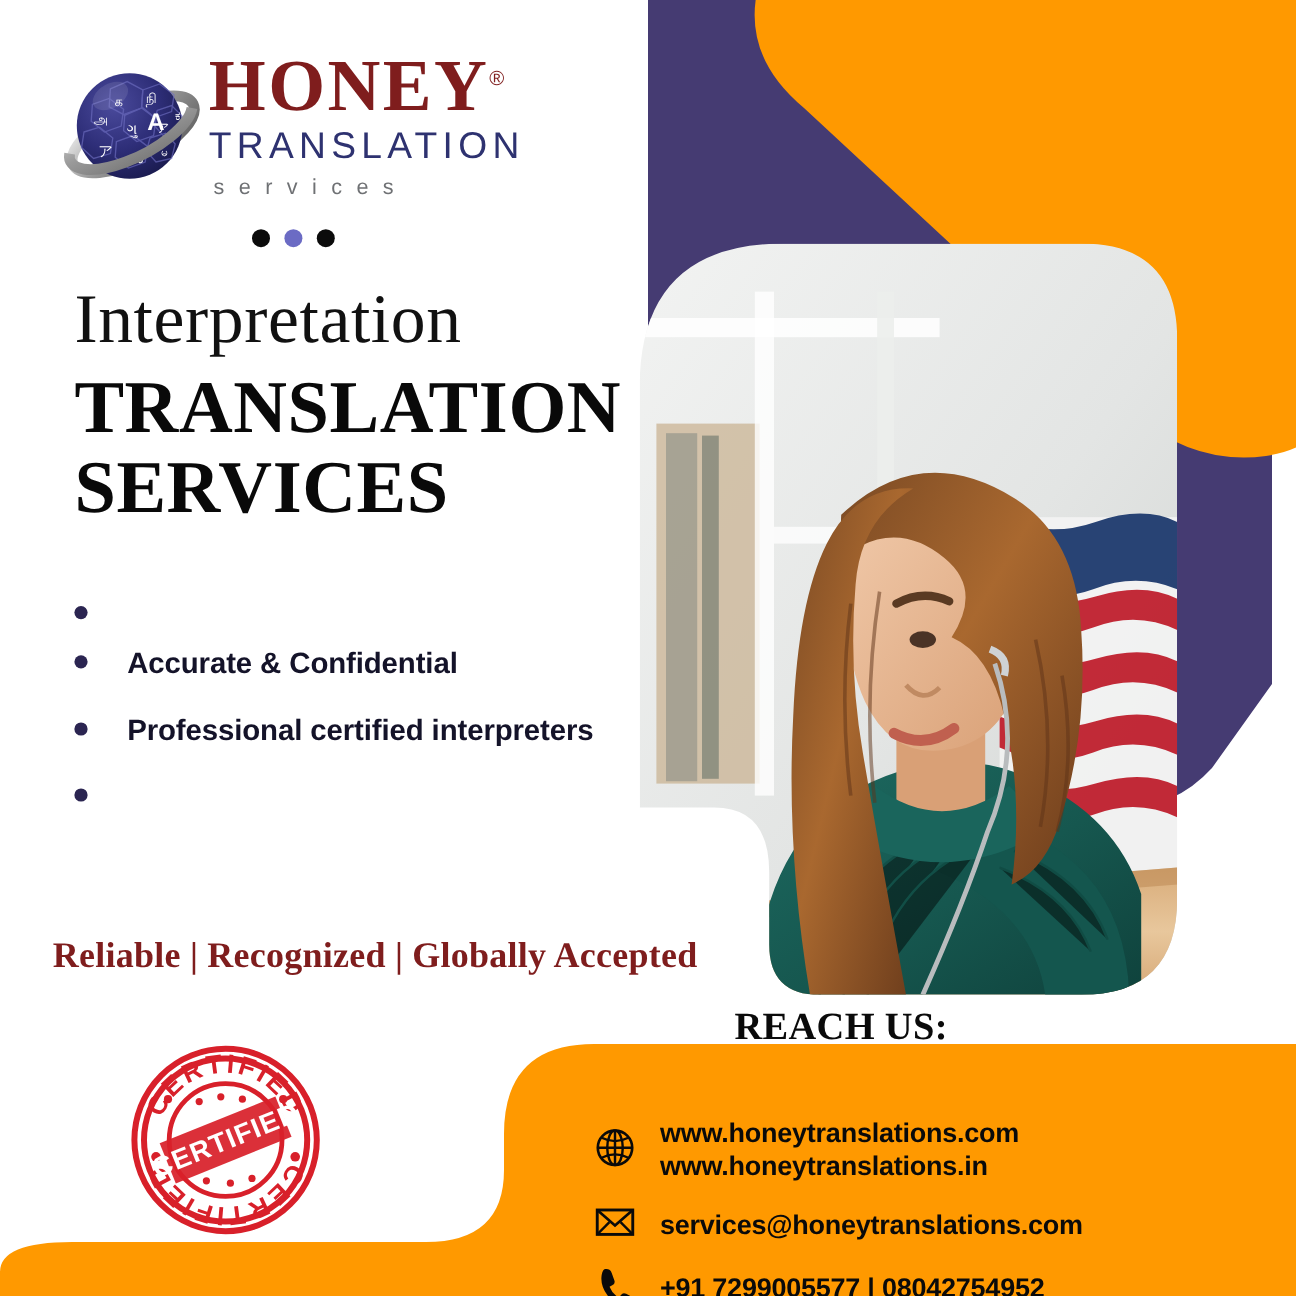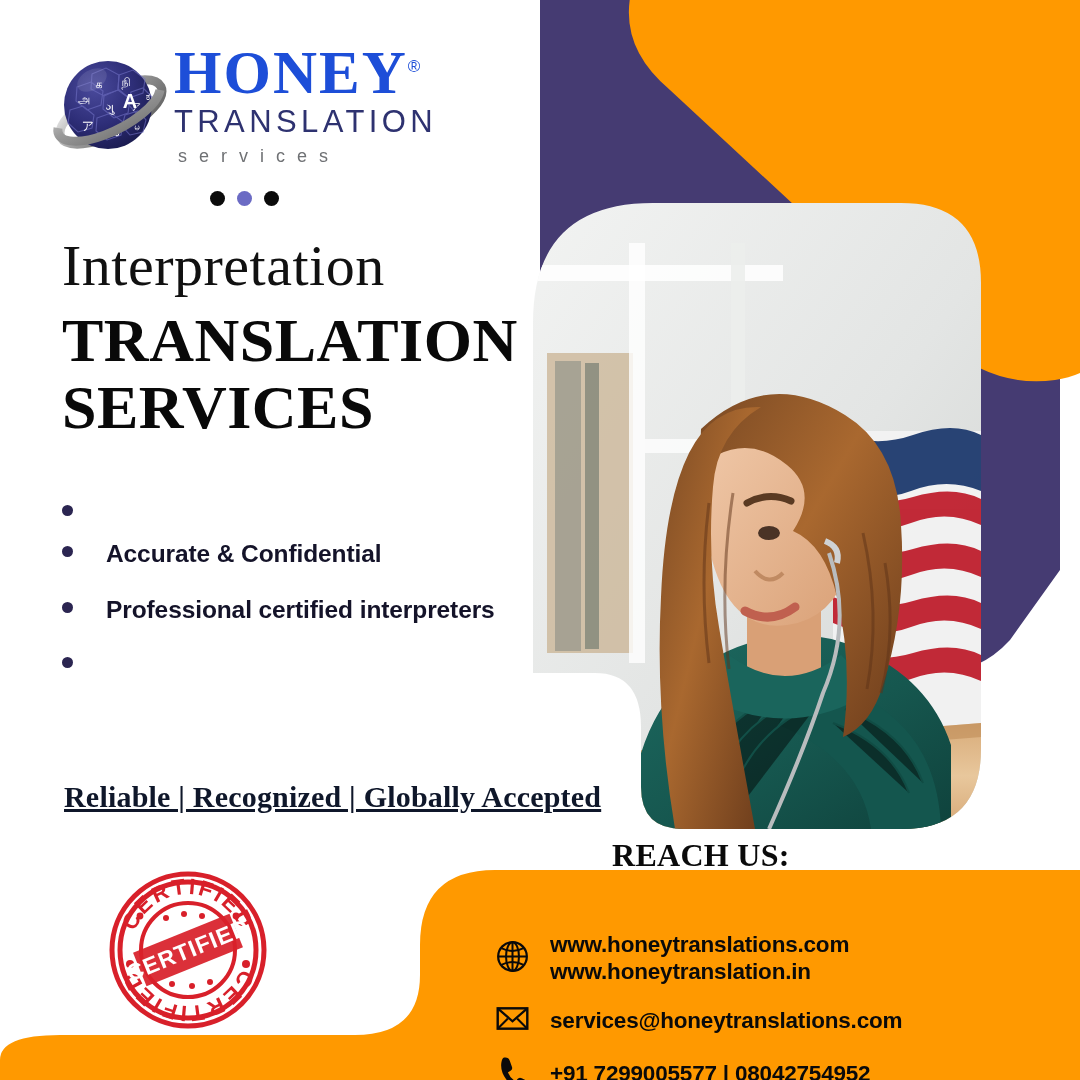--- a/index.html
+++ b/index.html
@@ -74,21 +74,21 @@
     position: absolute;
     left: 122px;
     top: 0px;
     width: 300px;
   }
   #logo-honey {
     font-family: "Liberation Serif", serif;
     font-size: 61px;
     font-weight: 700;
     letter-spacing: 2px;
-    color: #1d4ed8;
+    color: #7f1d1d;
     line-height: 1;
     margin: 0;
     white-space: nowrap;
   }
   #logo-reg {
     font-size: 17px;
     vertical-align: super;
     letter-spacing: 0;
     font-weight: 400;
     font-family: "Liberation Sans", sans-serif;
@@ -181,29 +181,28 @@
     font-family: "Liberation Sans", sans-serif;
     font-size: 24.5px;
     font-weight: 700;
     color: #141329;
     line-height: 1.45;
     letter-spacing: -0.1px;
   }
 
   #tagline {
     position: absolute;
-    left: 64px;
+    left: 44px;
     top: 780px;
     font-family: "Liberation Serif", serif;
     font-size: 30px;
     font-weight: 700;
-    color: #0f172a;
+    color: #7f1d1d;
     letter-spacing: 0.2px;
     white-space: nowrap;
-    text-decoration: underline;
   }
 
   
   #certified-stamp {
     position: absolute;
     left: 106px;
     top: 868px;
     width: 164px;
     height: 164px;
   }
@@ -547,21 +546,21 @@
           <circle cx="20" cy="20" r="15.5" fill="none" stroke="#0a0a0a" stroke-width="2.4"></circle>
           <ellipse cx="20" cy="20" rx="7" ry="15.5" fill="none" stroke="#0a0a0a" stroke-width="2.2"></ellipse>
           <line x1="4.5" y1="20" x2="35.5" y2="20" stroke="#0a0a0a" stroke-width="2.2"></line>
           <path d="M8,11 q12,6 24,0" fill="none" stroke="#0a0a0a" stroke-width="2"></path>
           <path d="M8,29 q12,-6 24,0" fill="none" stroke="#0a0a0a" stroke-width="2"></path>
           <line x1="20" y1="4.5" x2="20" y2="35.5" stroke="#0a0a0a" stroke-width="2.2"></line>
         </svg>
       </span>
       <span class="ctext">
         <span>www.honeytranslations.com</span>
-        <span>www.honeytranslation.in</span>
+        <span>www.honeytranslations.in</span>
       </span>
     </div>
 
     <div class="contact-row">
       <span class="cicon">
         <svg viewBox="0 0 40 40" width="37" height="37">
           <rect x="4" y="9" width="32" height="22" fill="none" stroke="#0a0a0a" stroke-width="2.6"></rect>
           <path d="M4,9 L20,23 L36,9" fill="none" stroke="#0a0a0a" stroke-width="2.4"></path>
           <path d="M4,31 L15,20" fill="none" stroke="#0a0a0a" stroke-width="2.2"></path>
           <path d="M36,31 L25,20" fill="none" stroke="#0a0a0a" stroke-width="2.2"></path>

